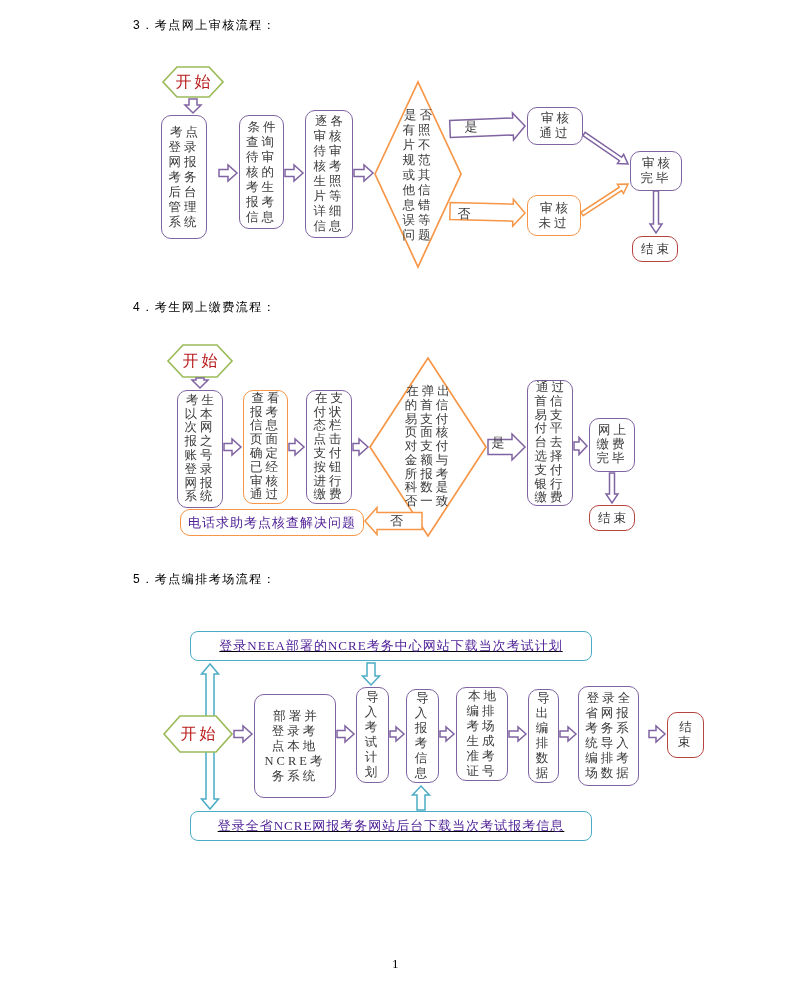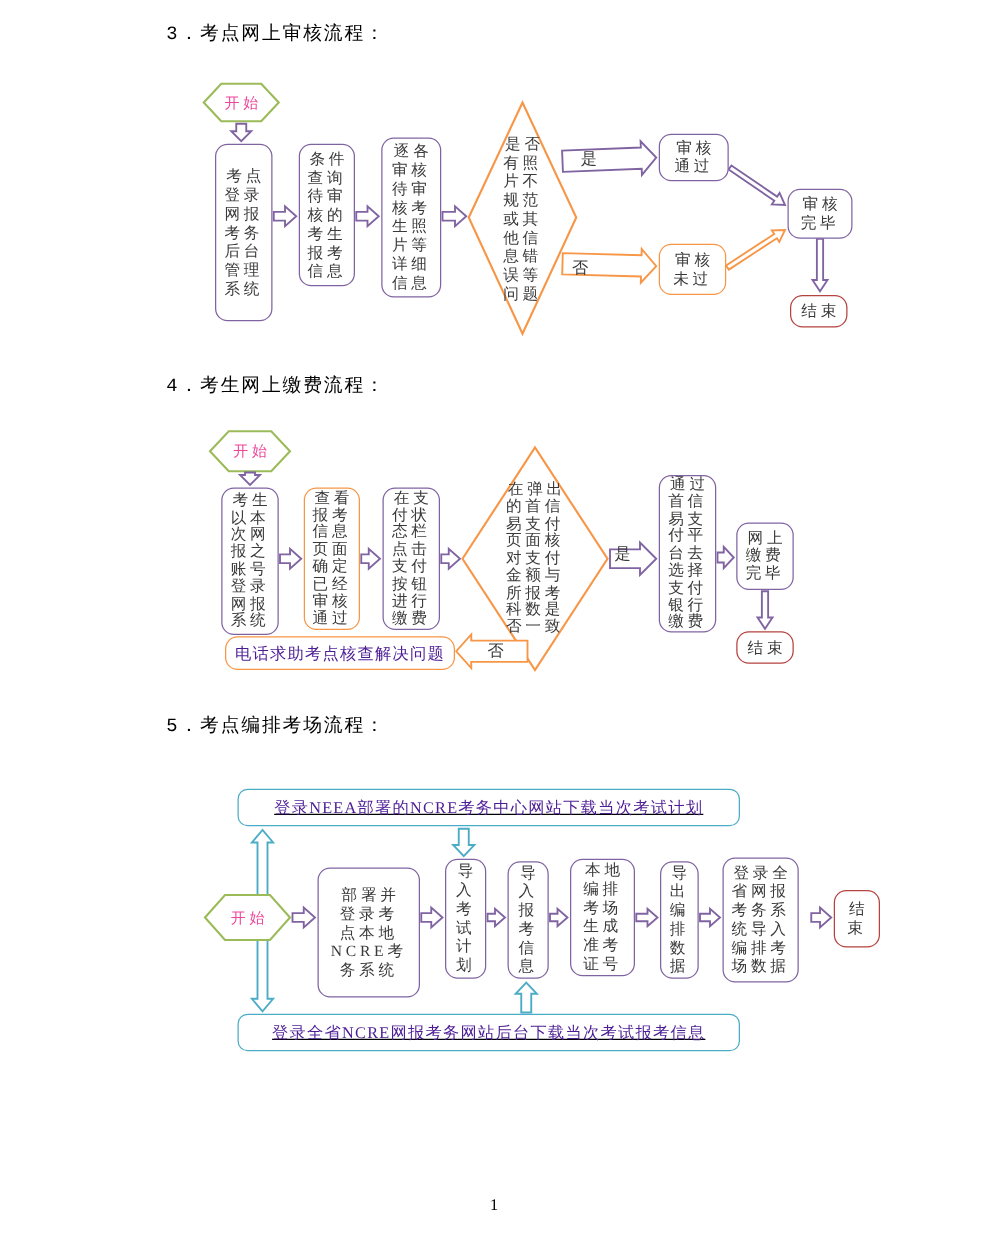--- a/index.html
+++ b/index.html
@@ -5,43 +5,43 @@
   :root{
     --purple:#8064A2; --orange:#F79646; --green:#9BBB59; --red:#B5433F; --cyan:#4BACC6;
   }
   html,body{margin:0;padding:0;background:#888;}
   #page{
     position:relative; width:793px; height:997px; background:#ffffff; margin:0 auto;
     font-family:"Liberation Serif","DejaVu Serif",serif; overflow:hidden;
   }
   #shapes{position:absolute;left:0;top:0;z-index:1;}
   .heading{
-    position:absolute; z-index:2; font-size:15px; color:#000; letter-spacing:1.5px;
-    font-family:Liberation Mono, monospace; white-space:nowrap;
+    position:absolute; z-index:2; font-size:12px; color:#000; letter-spacing:1.5px;
+    font-family:Liberation Sans, sans-serif; white-space:nowrap;
   }
   .node{
     position:absolute; z-index:2; box-sizing:border-box; background:#fff;
     border:1.6px solid var(--purple); border-radius:10px;
     display:flex; align-items:center; justify-content:center; text-align:center;
   }
   .node.o{border-color:var(--orange);}
   .node.r{border-color:var(--red);}
   .node.c{border-color:var(--cyan); border-radius:8px;text-decoration:underline;}
   .overlay{
     position:absolute; z-index:3; display:flex; align-items:center; justify-content:center;
     text-align:center; background:transparent;
   }
   .vt{
     white-space:pre-line; font-size:12.5px; line-height:15px; letter-spacing:3px;
     color:#3a3a3a; text-indent:3px;
   }
   .vt.lh14{line-height:13.8px;}
   .htext{font-size:13px; letter-spacing:1px; color:#4c1d95; white-space:nowrap;}
   .lbl{font-size:13px; color:#3a3a3a;}
-  .hexlbl{font-size:12px; letter-spacing:3px; color:#ec4899; text-indent:3px;}
+  .hexlbl{font-size:16px; letter-spacing:3px; color:#b91c1c; text-indent:3px;}
   .pagenum{position:absolute; z-index:2; font-size:13px; color:#000;}
 </style>
 </head>
 <body>
 
 <div id="page">
   <svg id="shapes" width="793" height="997">
       <polygon points="210,664 201.5,674 206,674 206,799 201.5,799 210,809 218.5,799 214,799 214,674 218.5,674" fill="#ffffff" stroke="#4BACC6" stroke-width="1.5" stroke-linejoin="miter"></polygon>
       <polygon points="367,663 367,676 362.5,676 371,685 379.5,676 375,676 375,663" fill="#ffffff" stroke="#4BACC6" stroke-width="1.5" stroke-linejoin="miter"></polygon>
       <polygon points="425,810 425,795 429.5,795 421,786 412.5,795 417,795 417,810" fill="#ffffff" stroke="#4BACC6" stroke-width="1.5" stroke-linejoin="miter"></polygon>
@@ -76,21 +76,21 @@
       <polygon points="649,737.5 656,737.5 656,742 665,734 656,726 656,730.5 649,730.5" fill="#ffffff" stroke="#8064A2" stroke-width="1.5" stroke-linejoin="miter"></polygon>
     </svg>
 
   <div class="heading" style="left:133px;top:17px">3．考点网上审核流程：</div>
   <div class="heading" style="left:133px;top:299px">4．考生网上缴费流程：</div>
   <div class="heading" style="left:133px;top:571px">5．考点编排考场流程：</div>
 
   <div class="overlay" style="left:163px;top:67px;width:60px;height:30px">
       <span class="hexlbl">开始</span>
     </div>
-  <div class="node" style="left:172px;top:115px;width:46px;height:142px">
+  <div class="node" style="left:161px;top:115px;width:46px;height:124px">
       <span class="vt">考点
 登录
 网报
 考务
 后台
 管理
 系统</span>
     </div>
   <div class="node" style="left:239px;top:115px;width:45px;height:114px">
       <span class="vt">条件

